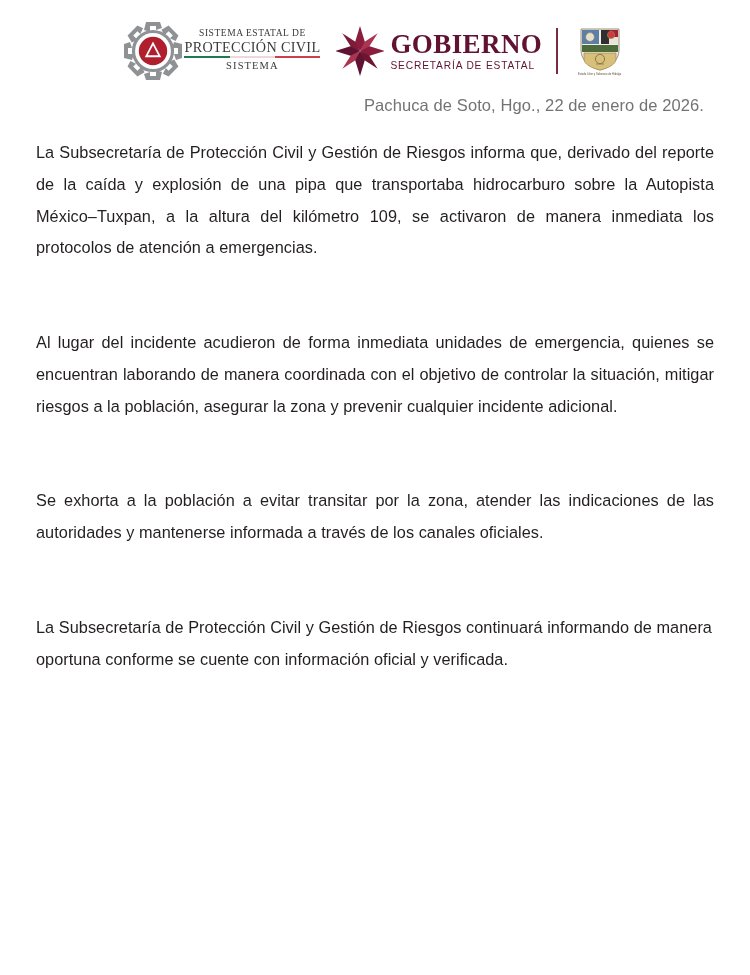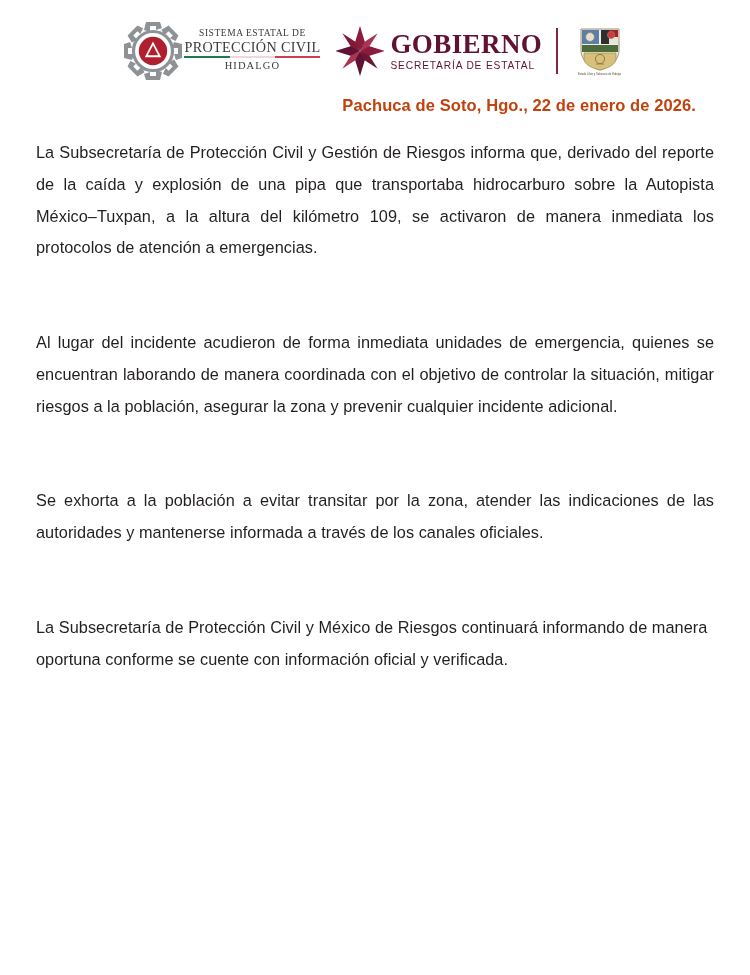--- a/index.html
+++ b/index.html
@@ -143,25 +143,24 @@
   
   .doc {
     position: absolute;
     top: 96px;
     left: 36px;
     width: 678px;
   }
   .dateline {
     text-align: right;
     font-size: 16.5px;
-    color: #c2410c;
+    color: #737373;
     letter-spacing: 0.1px;
-    margin: 0 16px 2px 0;
+    margin: 0 8px 2px 0;
     padding-right: 2px;
-    font-weight: bold;
   }
   .comunicado {
     text-align: center;
     font-weight: bold;
     font-size: 15.5px;
     color: #4d0f22;
     letter-spacing: 0.5px;
     margin: 29px 0 0 0;
   }
   .para {
@@ -224,21 +223,21 @@
         </svg>
       </div>
       <div class="pc-words">
         <span class="pc-l1">SISTEMA ESTATAL DE</span>
         <span class="pc-l2">PROTECCIÓN CIVIL</span>
         <span class="pc-rule">
             <i class="g"></i>
             <i class="w"></i>
             <i class="r"></i>
           </span>
-        <span class="pc-l3">HIDALGO</span>
+        <span class="pc-l3">SISTEMA</span>
       </div>
     </div>
 
     <div class="gob-logo">
       <svg class="gob-star" viewBox="0 0 48 52" xmlns="http://www.w3.org/2000/svg" aria-hidden="true">
         <g transform="translate(24,26)">
           <path d="M0,-25 L5.2,-8 L0,0 L-5.2,-8 Z" fill="#8c1c3e"></path>
           <path d="M25,0 L8,5.2 L0,0 L8,-5.2 Z" fill="#8c1c3e"></path>
           <path d="M0,25 L-5.2,8 L0,0 L5.2,8 Z" fill="#611232"></path>
           <path d="M-25,0 L-8,-5.2 L0,0 L-8,5.2 Z" fill="#611232"></path>
@@ -277,15 +276,15 @@
 </div>
 
 <div class="doc">
 
   <p class="dateline">Pachuca de Soto, Hgo., 22 de enero de 2026.</p>
 
 
   <p class="para p1">La Subsecretaría de Protección Civil y Gestión de Riesgos informa que, derivado del reporte de la caída y explosión de una pipa que transportaba hidrocarburo sobre la Autopista México–Tuxpan, a la altura del kilómetro 109, se activaron de manera inmediata los protocolos de atención a emergencias.</p>
   <p class="para p2">Al lugar del incidente acudieron de forma inmediata unidades de emergencia, quienes se encuentran laborando de manera coordinada con el objetivo de controlar la situación, mitigar riesgos a la población, asegurar la zona y prevenir cualquier incidente adicional.</p>
   <p class="para p3">Se exhorta a la población a evitar transitar por la zona, atender las indicaciones de las autoridades y mantenerse informada a través de los canales oficiales.</p>
-  <p class="para p4">La Subsecretaría de Protección Civil y México de Riesgos continuará informando de manera oportuna conforme se cuente con información oficial y verificada.</p>
+  <p class="para p4">La Subsecretaría de Protección Civil y Gestión de Riesgos continuará informando de manera oportuna conforme se cuente con información oficial y verificada.</p>
 
 </div>
 
 </body></html>

